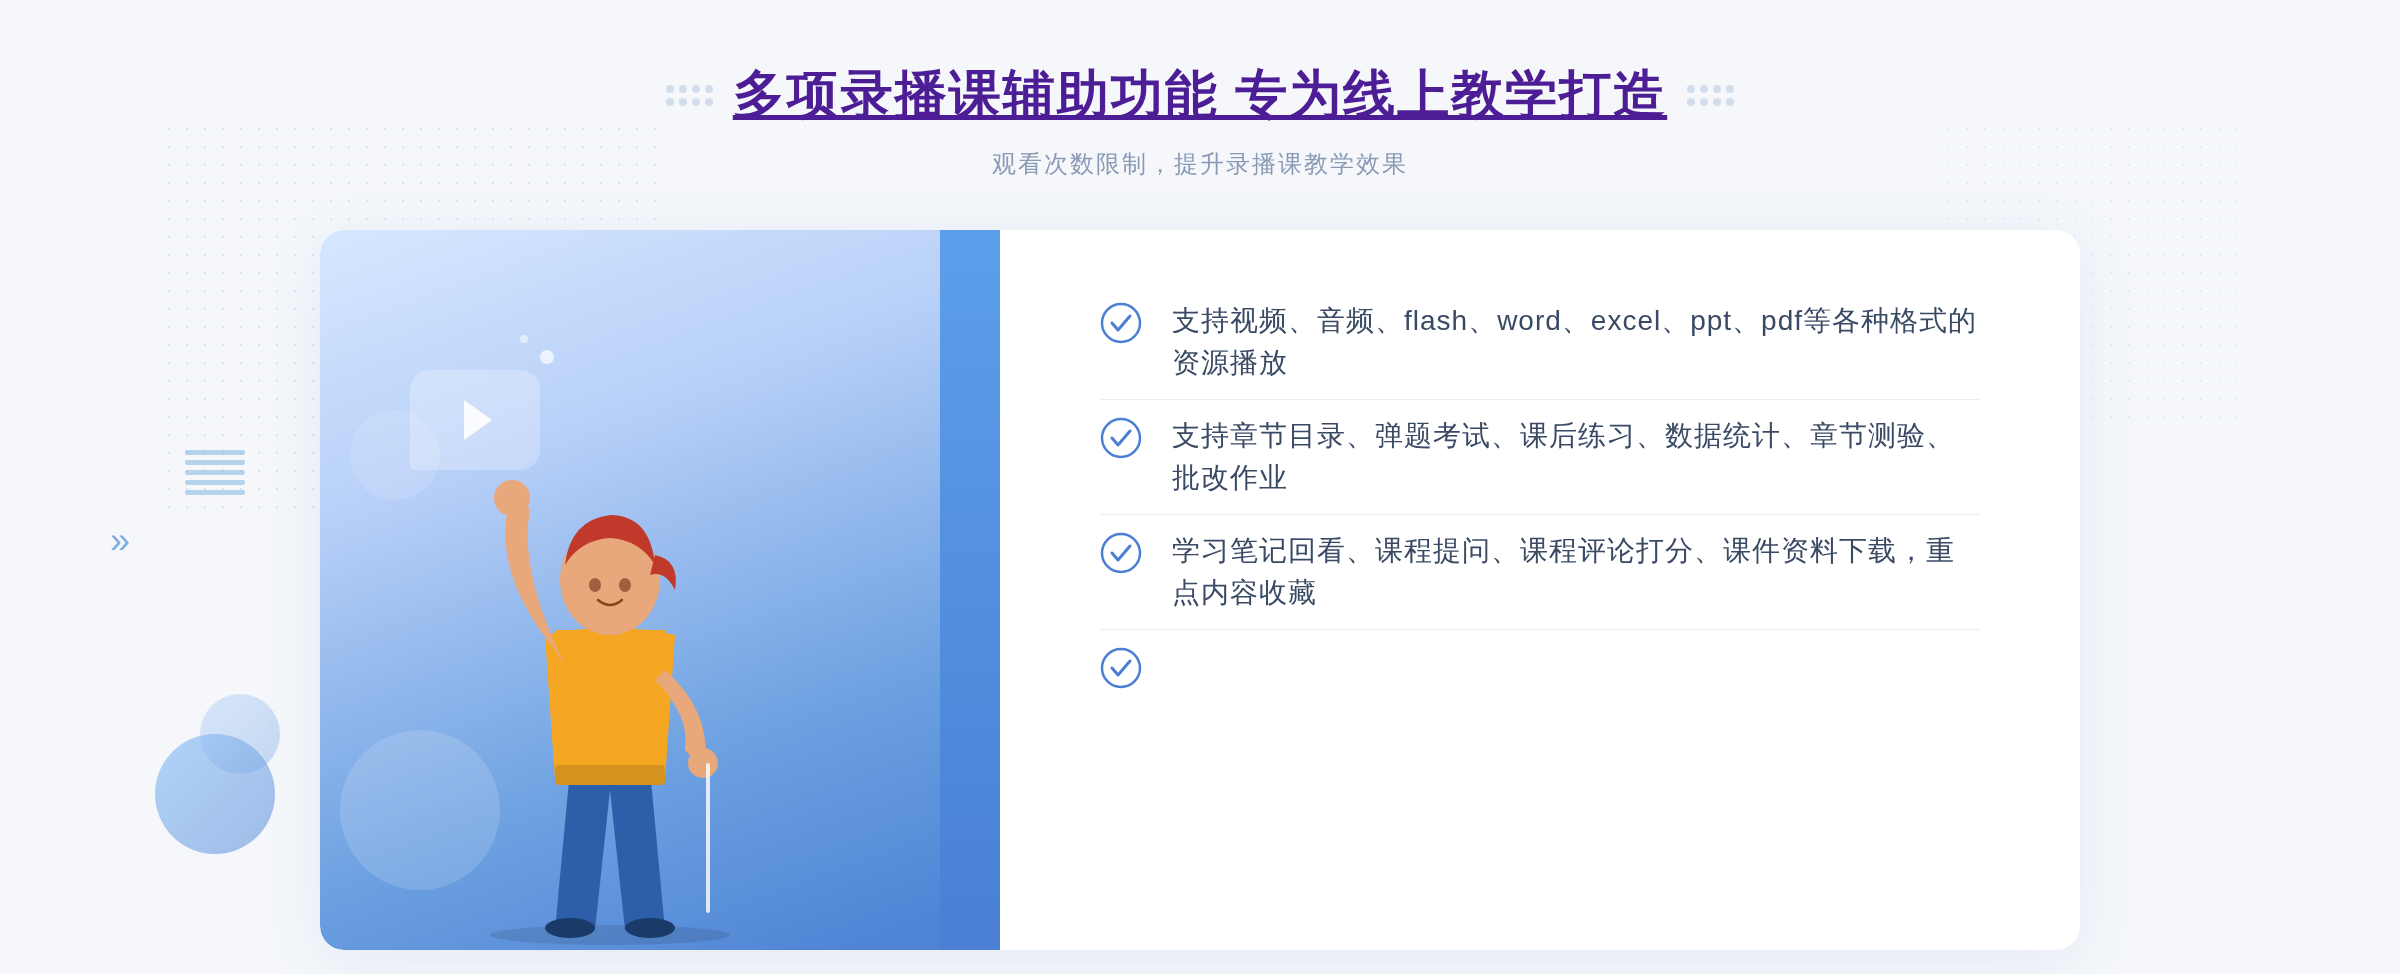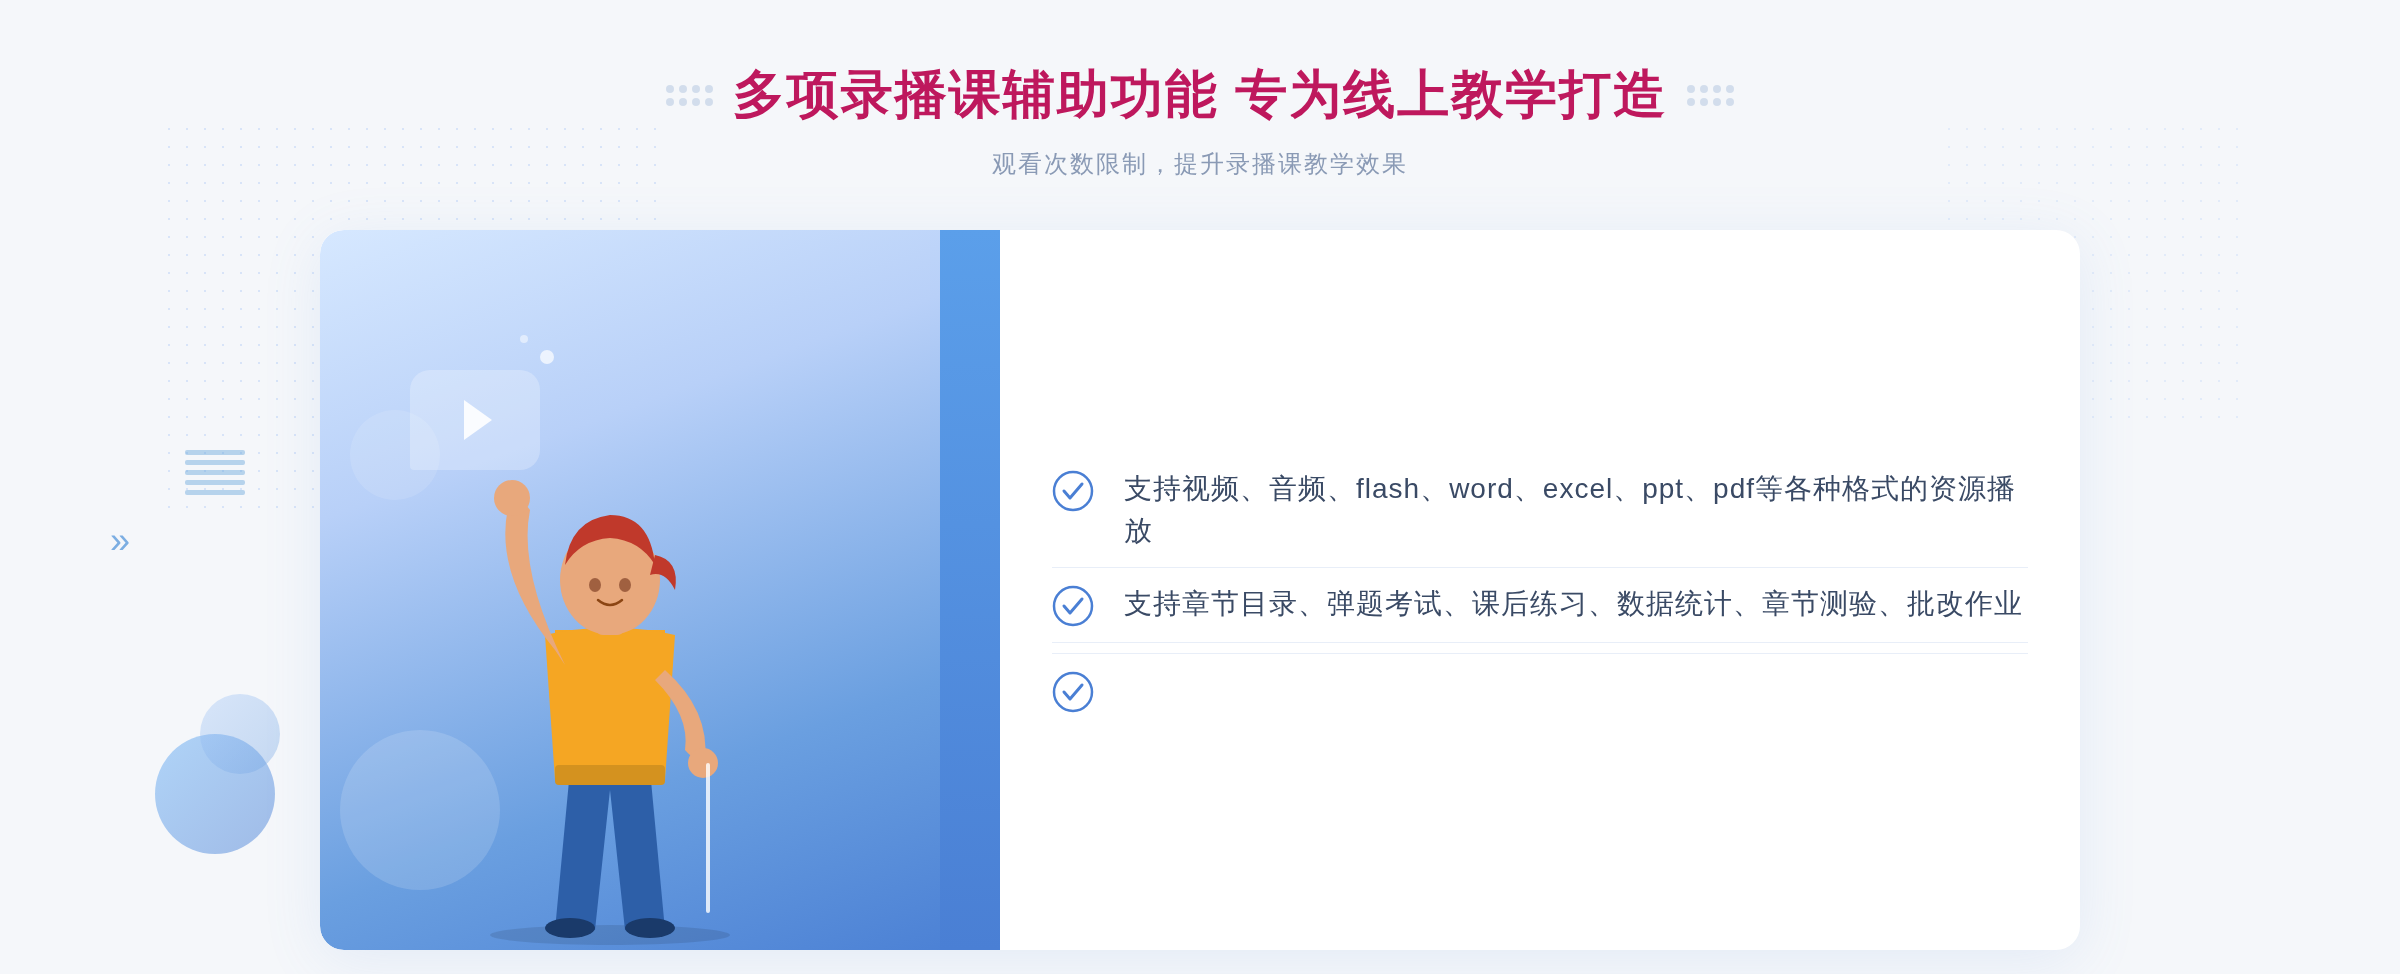--- a/index.html
+++ b/index.html
@@ -145,22 +145,23 @@
       display: block;
       width: 8px;
       height: 8px;
       border-radius: 50%;
       background: #a0b8d8;
     }
 
     .main-title {
       font-size: 52px;
       font-weight: 700;
-      color: #be185d;
+      color: #4c1d95;
       letter-spacing: 2px;
+      text-decoration: underline;
     }
 
     .sub-title {
       font-size: 24px;
       color: #8a9ab5;
       margin-top: 10px;
       letter-spacing: 2px;
     }
 
     
@@ -266,24 +267,24 @@
       left: 30px;
       width: 90px;
       height: 90px;
       border-radius: 50%;
       background: rgba(255,255,255,0.12);
     }
 
     
     .right-content {
       flex: 1;
-      padding: 60px 52px;
+      padding: 60px 100px;
       display: flex;
       flex-direction: column;
-      justify-content: center;
+      justify-content: flex-start;
     }
 
     
     .feature-item {
       display: flex;
       align-items: flex-start;
       gap: 30px;
       padding: 10px 0;
     }
 
@@ -447,28 +448,37 @@
           <svg viewBox="0 0 42 42" xmlns="http://www.w3.org/2000/svg">
             <circle cx="21" cy="21" r="19" fill="none" stroke="#4a7fd4" stroke-width="2.5"></circle>
             <polyline points="12,21 18,28 30,14" fill="none" stroke="#4a7fd4" stroke-width="3" stroke-linecap="round" stroke-linejoin="round"></polyline>
           </svg>
         </div>
         <span class="feature-text">支持章节目录、弹题考试、课后练习、数据统计、章节测验、批改作业</span>
       </div>
 
       <div class="feature-divider"></div>
 
-
-      <div class="feature-divider"></div>
-
       <div class="feature-item">
         <div class="check-icon">
           <svg viewBox="0 0 42 42" xmlns="http://www.w3.org/2000/svg">
             <circle cx="21" cy="21" r="19" fill="none" stroke="#4a7fd4" stroke-width="2.5"></circle>
             <polyline points="12,21 18,28 30,14" fill="none" stroke="#4a7fd4" stroke-width="3" stroke-linecap="round" stroke-linejoin="round"></polyline>
           </svg>
         </div>
+        <span class="feature-text">学习笔记回看、课程提问、课程评论打分、课件资料下载，重点内容收藏</span>
+      </div>
+
+      <div class="feature-divider"></div>
+
+      <div class="feature-item">
+        <div class="check-icon">
+          <svg viewBox="0 0 42 42" xmlns="http://www.w3.org/2000/svg">
+            <circle cx="21" cy="21" r="19" fill="none" stroke="#4a7fd4" stroke-width="2.5"></circle>
+            <polyline points="12,21 18,28 30,14" fill="none" stroke="#4a7fd4" stroke-width="3" stroke-linecap="round" stroke-linejoin="round"></polyline>
+          </svg>
+        </div>
       </div>
 
     </div>
   </div>
 
 </div>
 
 </body></html>

